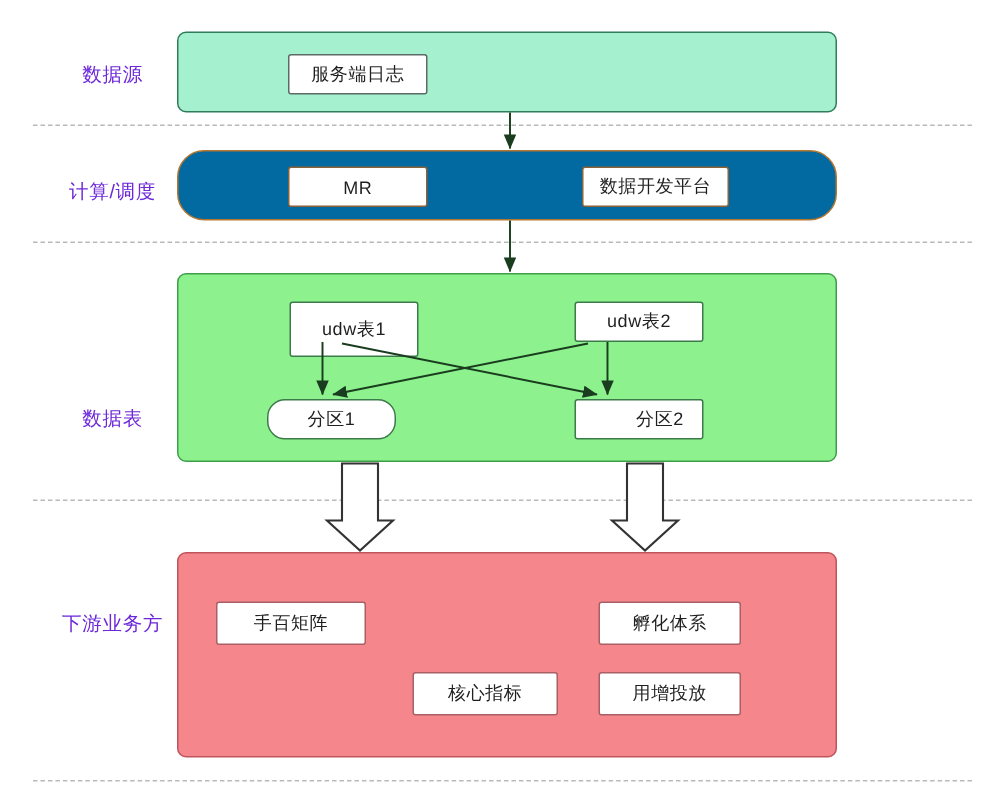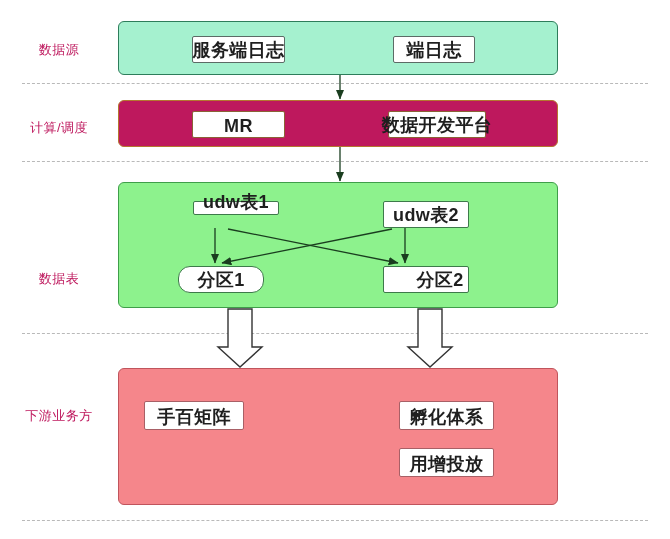--- a/index.html
+++ b/index.html
@@ -23,59 +23,58 @@
     position: absolute;
     left: 22px;
     width: 626px;
     height: 0;
     border-top: 1px dashed #b9b9b9;
   }
 
   
   .row-label {
     position: absolute;
-    left: 0;
+    left: 16px;
     width: 118px;
     text-align: center;
     font-size: 13px;
-    color: #be185d;
+    color: #6d28d9;
     letter-spacing: 0.5px;
     white-space: nowrap;
   }
 
   
   .band {
     position: absolute;
     left: 118px;
     width: 440px;
     box-sizing: border-box;
     border-radius: 6px;
     border-width: 1.5px;
     border-style: solid;
   }
   .band-source   { background: #a5f1cf; border-color: #2e7d5b; }
-  .band-compute  { background: #be185d; border-color: #b5762f; }
+  .band-compute  { background: #0369a1; border-color: #b5762f; border-radius: 18px; }
   .band-tables   { background: #8df28d; border-color: #3f9e4a; }
   .band-business { background: #f5868b; border-color: #c0545c; }
 
   
   .node {
     position: absolute;
     box-sizing: border-box;
     background: #ffffff;
     border: 1.4px solid #6f6f6f;
     border-radius: 2px;
     display: flex;
-    align-items: flex-end;
+    align-items: center;
     justify-content: center;
-    font-size: 18px;
+    font-size: 12px;
     color: #1f1f1f;
     white-space: nowrap;
     letter-spacing: 0.4px;
-    font-weight: bold;
   }
   .node.green-edge  { border-color: #3d7a4a; }
   .node.orange-edge { border-color: #8a6236; }
   .node.red-edge    { border-color: #a86066; }
   .node.teal-edge   { border-color: #5c6b66; }
 
   
   #connectors {
     position: absolute;
     left: 0;
@@ -97,55 +96,55 @@
 
   <div class="row-label" style="top:41px;">数据源</div>
   <div class="row-label" style="top:119px;">计算/调度</div>
   <div class="row-label" style="top:407px;">下游业务方</div>
   <div class="row-label" style="top:270px;">数据表</div>
 
   <div class="band band-source" style="top:21px; height:54px;">
     <div class="node teal-edge" style="left:73px; top:14px; width:93px; height:27px;">
       <span>服务端日志</span>
     </div>
-    <div class="node teal-edge" style="left:274px; top:14px; width:82px; height:27px;">
-      <span>端日志</span>
-    </div>
   </div>
 
   <div class="band band-compute" style="top:100px; height:47px;">
     <div class="node orange-edge" style="left:73px; top:10px; width:93px; height:27px;">
       <span>MR</span>
     </div>
     <div class="node orange-edge" style="left:269px; top:10px; width:98px; height:27px;">
       <span>数据开发平台</span>
     </div>
   </div>
 
   <div class="band band-tables" style="top:182px; height:126px;">
-    <div class="node green-edge" style="left:74px; top:18px; width:86px; height:14px;">
+    <div class="node green-edge" style="left:74px; top:18px; width:86px; height:37px;">
       <span>udw表1</span>
     </div>
     <div class="node green-edge" style="left:264px; top:18px; width:86px; height:27px;">
       <span>udw表2</span>
     </div>
     <div class="node green-edge" style="left:59px; top:83px; width:86px; height:27px;border-radius:12px;">
       <span>分区1</span>
     </div>
     <div class="node green-edge" style="left:264px; top:83px; width:86px; height:27px;padding-left:28px;">
       <span>分区2</span>
     </div>
   </div>
 
   <div class="band band-business" style="top:368px; height:137px;">
     <div class="node red-edge" style="left:25px; top:32px; width:100px; height:29px;">
       <span>手百矩阵</span>
     </div>
     <div class="node red-edge" style="left:280px; top:32px; width:95px; height:29px;">
       <span>孵化体系</span>
+    </div>
+    <div class="node red-edge" style="left:156px; top:79px; width:97px; height:29px;">
+      <span>核心指标</span>
     </div>
     <div class="node red-edge" style="left:280px; top:79px; width:95px; height:29px;">
       <span>用增投放</span>
     </div>
   </div>
 
   <svg id="connectors" viewBox="0 0 670 539">
     <defs>
       <marker id="ah" markerWidth="9" markerHeight="9" refX="7.2" refY="3.2" orient="auto" markerUnits="strokeWidth">
         <path d="M0,0 L7.6,3.2 L0,6.4 z" fill="#1a3d1f"></path>

